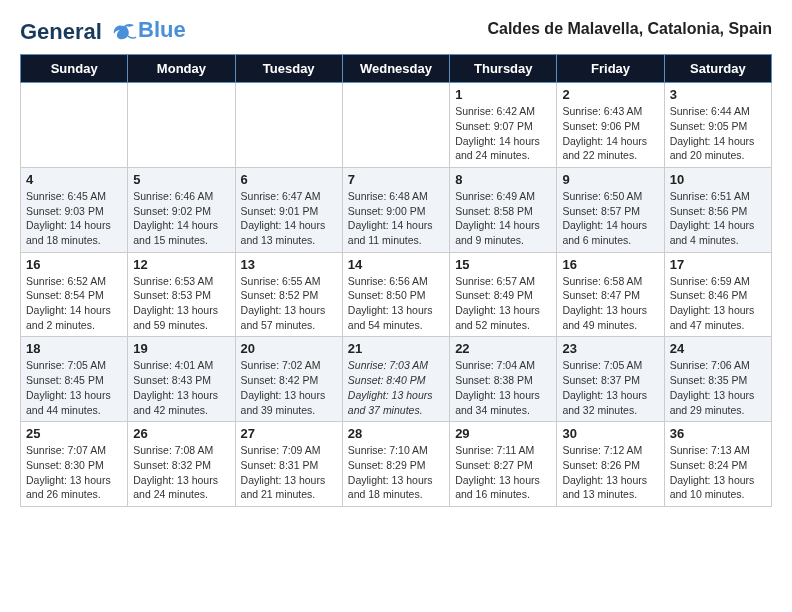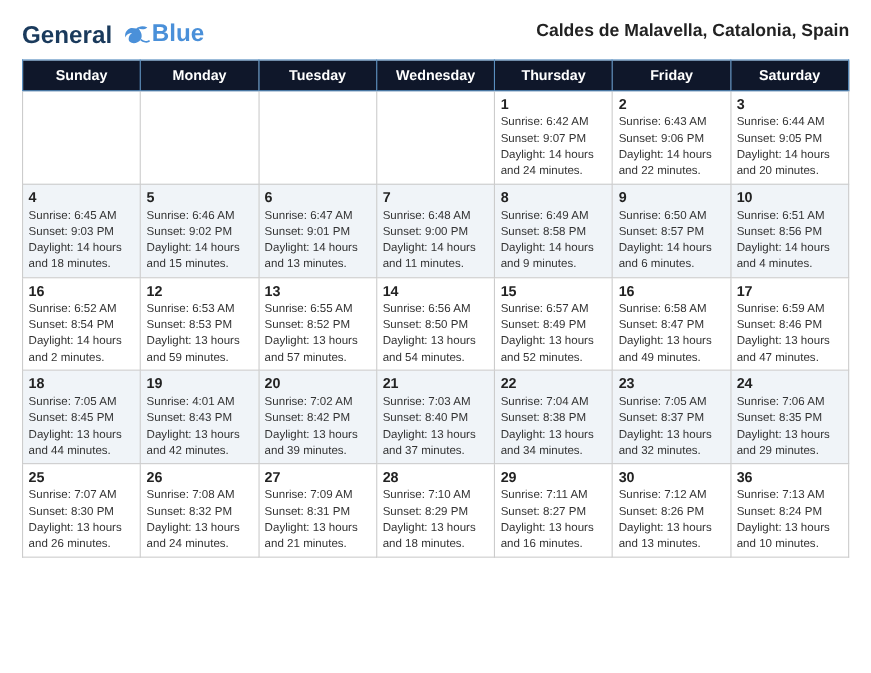--- a/index.html
+++ b/index.html
@@ -240,21 +240,21 @@
 Daylight: 13 hours and 42 minutes.</div>
         </td>
         <td>
           <div class="day-number">20</div>
           <div class="day-info" style="white-space: pre-line;">Sunrise: 7:02 AM
 Sunset: 8:42 PM
 Daylight: 13 hours and 39 minutes.</div>
         </td>
         <td>
           <div class="day-number">21</div>
-          <div class="day-info" style="white-space: pre-line;">Sunrise: 7:03 AM
+          <div class="day-info" style="white-space: pre-line; font-style: italic;">Sunrise: 7:03 AM
 Sunset: 8:40 PM
 Daylight: 13 hours and 37 minutes.</div>
         </td>
         <td>
           <div class="day-number">22</div>
           <div class="day-info" style="white-space: pre-line;">Sunrise: 7:04 AM
 Sunset: 8:38 PM
 Daylight: 13 hours and 34 minutes.</div>
         </td>
         <td>

